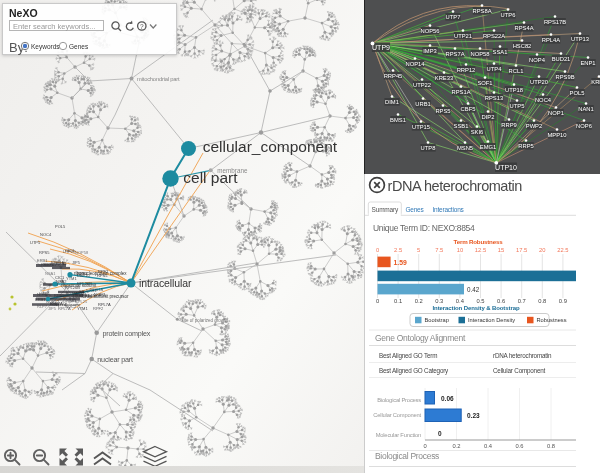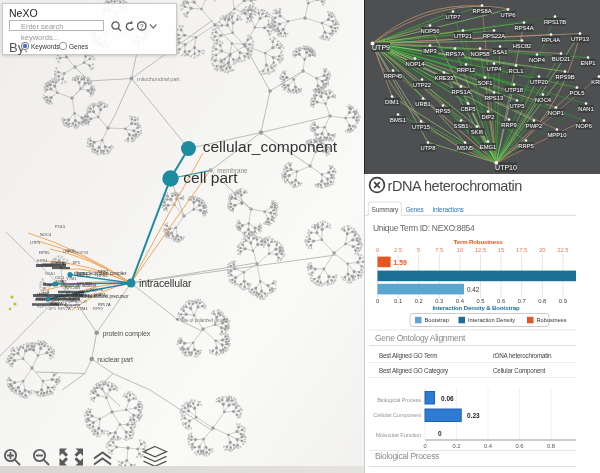--- a/index.html
+++ b/index.html
@@ -947,22 +947,22 @@
       </g>
       <g stroke="#555" stroke-width="1.3" fill="none">
         <path d="M155 446.5l11.5 5.2-11.5 5.2-11.5-5.2z"></path>
         <path d="M143.5 456.4l11.5 5.2 11.5-5.2"></path>
         <path d="M143.5 461.2l11.5 5.2 11.5-5.2"></path>
       </g>
     </svg>
 <div id="leftband"></div>
 
 <div style="position:absolute;left:2px;top:3px;width:175px;height:52px;background:rgba(255,255,255,0.9);border:1px solid #c9c9c9;box-shadow:0 1px 3px rgba(0,0,0,0.18)">
-  <div style="position:absolute;left:6px;top:3px;font-size:10.5px;font-weight:normal;color:#222">NeXO</div>
-  <div style="position:absolute;left:6px;top:16px;width:95px;height:11px;background:#fff;border:1px solid #b5b5b5;font-size:7.5px;color:#999;line-height:11px;padding-left:11px">Enter search keywords...</div>
+  <div style="position:absolute;left:6px;top:3px;font-size:10.5px;font-weight:bold;color:#222">NeXO</div>
+  <div style="position:absolute;left:6px;top:16px;width:95px;height:11px;background:#fff;border:1px solid #b5b5b5;font-size:7.5px;color:#999;line-height:11px;padding-left:3px">Enter search keywords...</div>
   <svg width="60" height="16" viewBox="0 0 60 16" xmlns="http://www.w3.org/2000/svg" style="position:absolute;left:106px;top:15px">
     <g stroke="#555" fill="none" stroke-width="1.3">
       <circle cx="6.5" cy="6.5" r="3.6"></circle>
           <path d="M9.2 9.2L12 12"></path>
       <path d="M22.5 4.2a3.6 3.6 0 1 0 1.8 4.6"></path>
           <path d="M23 1.5l0.5 3.2-3.1 0.4z" fill="#555" stroke="none"></path>
       <circle cx="32.8" cy="7" r="4.2"></circle>
     </g>
     <text x="31" y="10" font-size="6.5" fill="#555">?</text>
     <path d="M41 5.5l3.2 3.5 3.2-3.5" stroke="#777" stroke-width="1.2" fill="none"></path>

